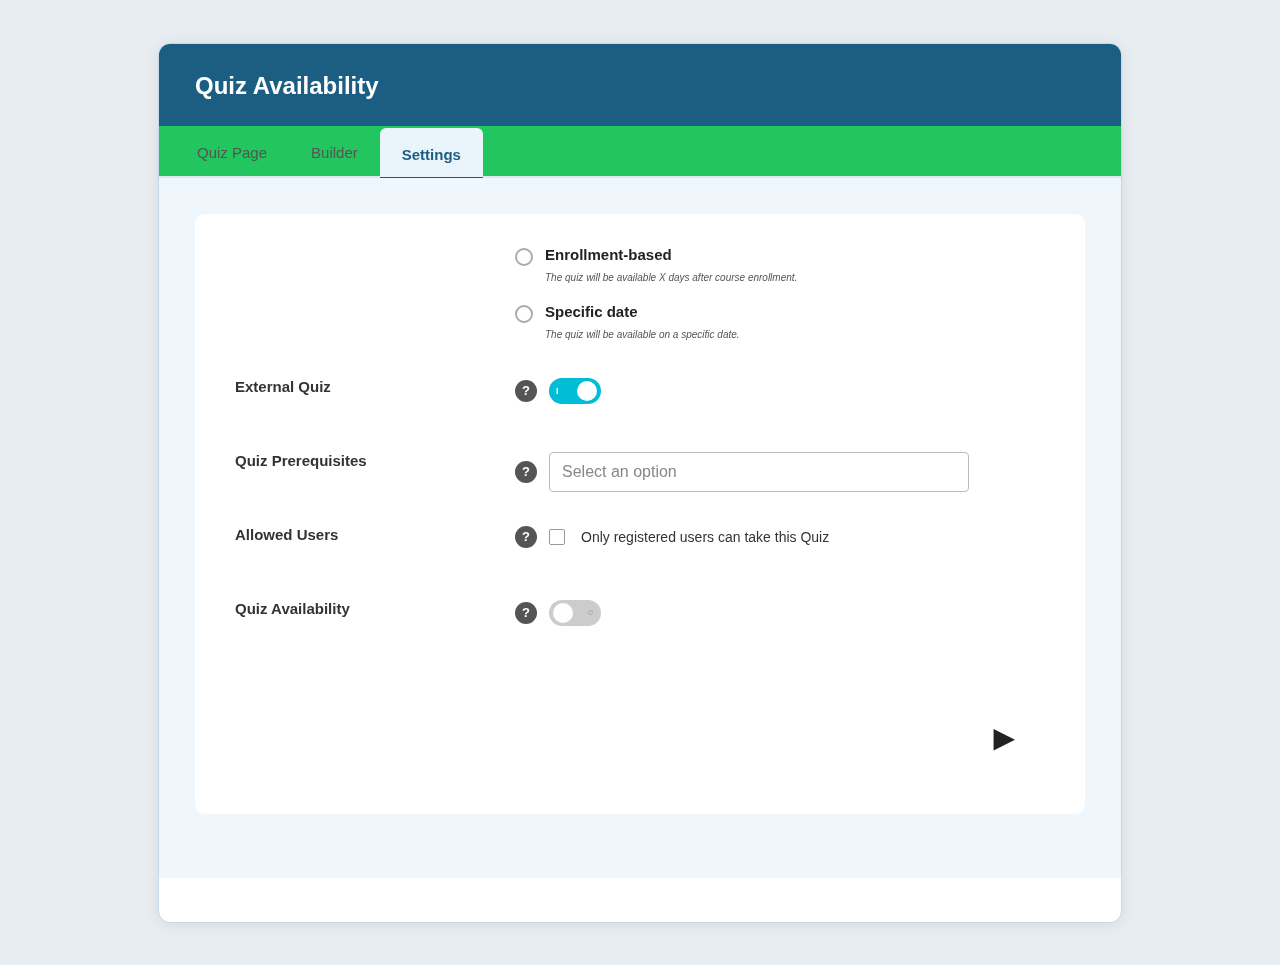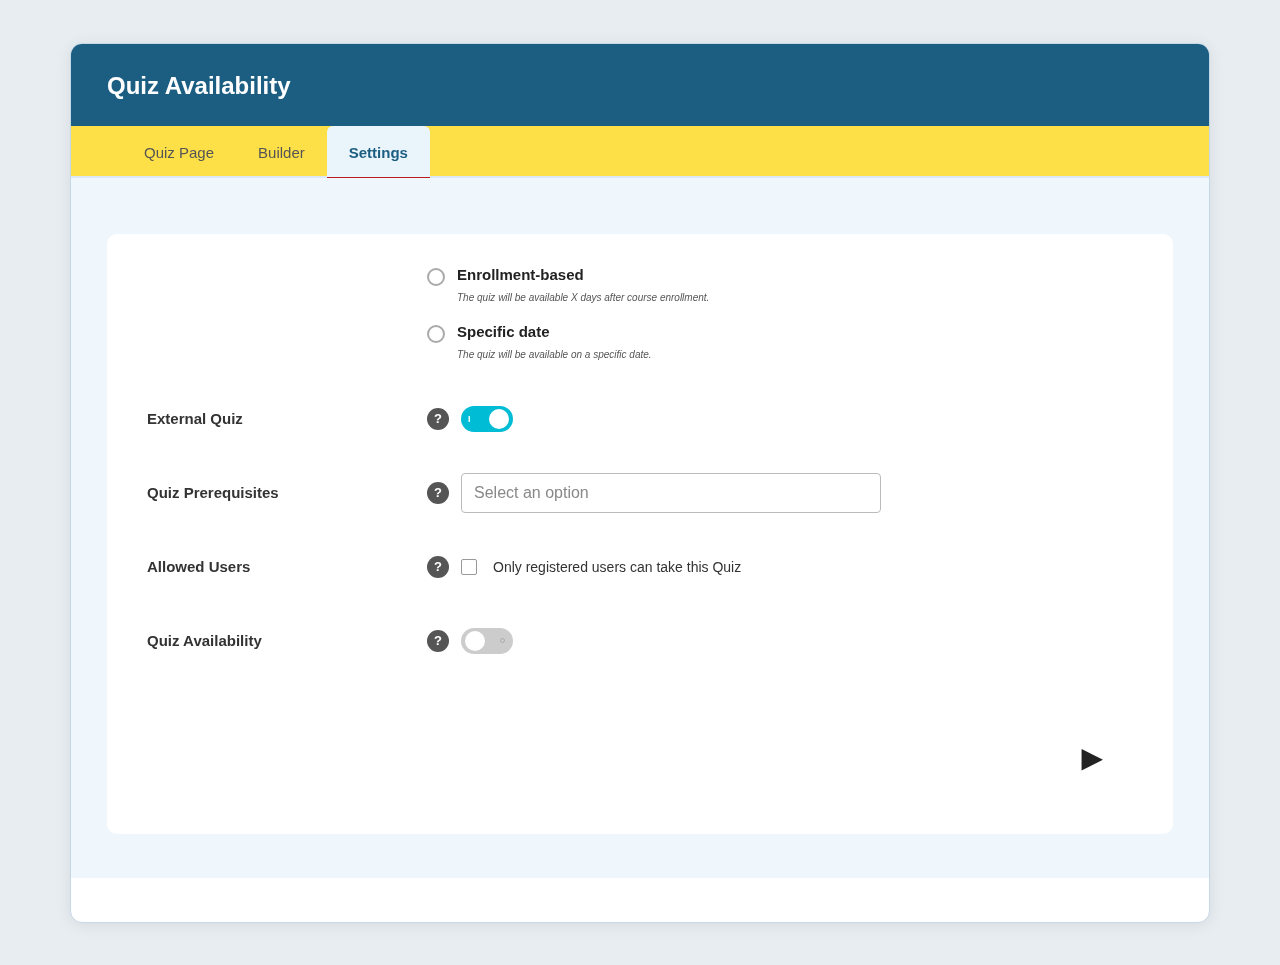--- a/index.html
+++ b/index.html
@@ -9,43 +9,44 @@
       display: flex;
       align-items: center;
       justify-content: center;
       min-height: 100vh;
       font-family: -apple-system, BlinkMacSystemFont, 'Segoe UI', sans-serif;
     }
 
     .card {
       background: #fff;
       border-radius: 12px;
-      width: 1140px;
+      width: 964px;
       min-height: 880px;
       border: 1.5px solid #c5d8e8;
       overflow: hidden;
       box-shadow: 0 2px 16px rgba(0,0,0,0.08);
     }
 
     .card-header {
       background: #1b5e82;
       padding: 28px 36px 26px 36px;
     }
 
     .card-header h1 {
       color: #fff;
       font-size: 24px;
       font-weight: 700;
     }
 
     .tabs-bar {
       display: flex;
-      padding: 0 51px;
+      padding: 0 16px;
       border-bottom: 2px solid #dce9f5;
-      background: #fde047;
+      background: #22c55e;
+      align-items: flex-end;
     }
 
     .tab {
       padding: 18px 22px 14px 22px;
       font-size: 15px;
       color: #555;
       cursor: pointer;
       border-bottom: 3px solid transparent;
       margin-bottom: -2px;
     }
@@ -62,21 +63,20 @@
       background: #f0f7fc;
       padding: 36px 36px 36px 36px;
       min-height: 700px;
     }
 
     .settings-panel {
       background: #fff;
       border-radius: 10px;
       padding: 32px 40px 40px 40px;
       min-height: 600px;
-      margin-top: 20px;
     }
 
     
     .radio-options {
       margin-left: 280px;
       margin-bottom: 36px;
     }
 
     .radio-option {
       display: flex;
@@ -109,21 +109,21 @@
       font-style: italic;
     }
 
     
     .setting-rows {
       margin-top: 20px;
     }
 
     .setting-row {
       display: flex;
-      align-items: center;
+      align-items: flex-start;
       margin-bottom: 32px;
       min-height: 42px;
     }
 
     .setting-label {
       width: 280px;
       font-size: 15px;
       font-weight: 600;
       color: #333;
       flex-shrink: 0;

